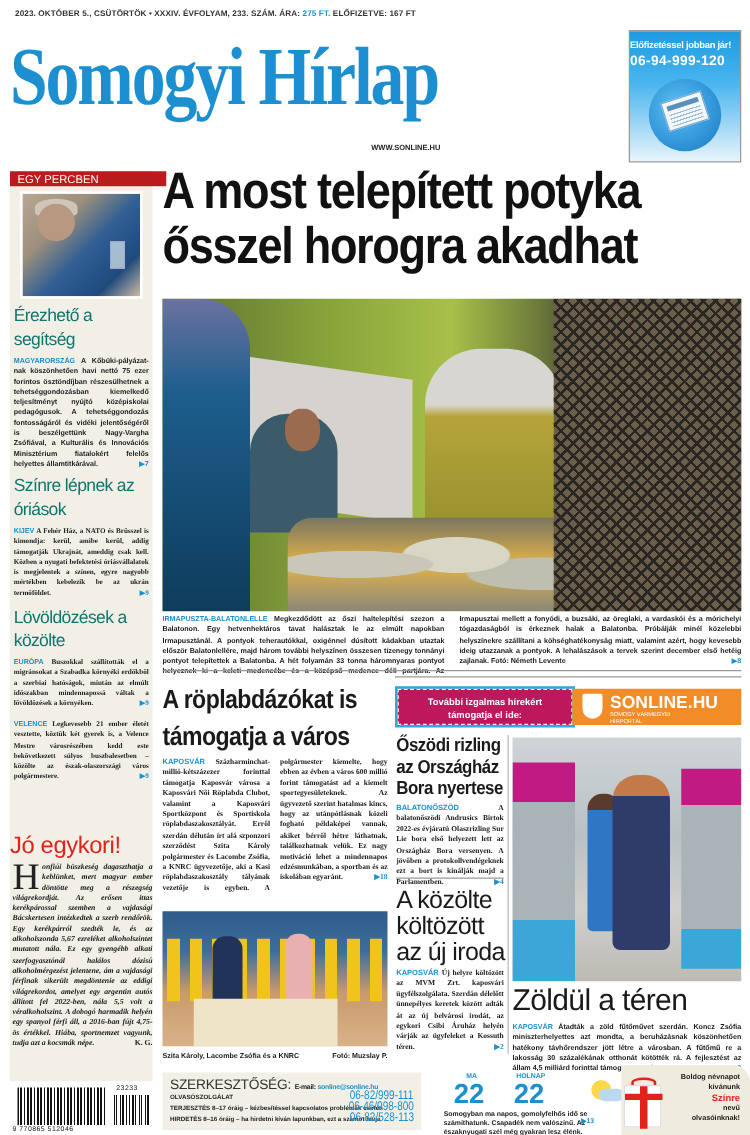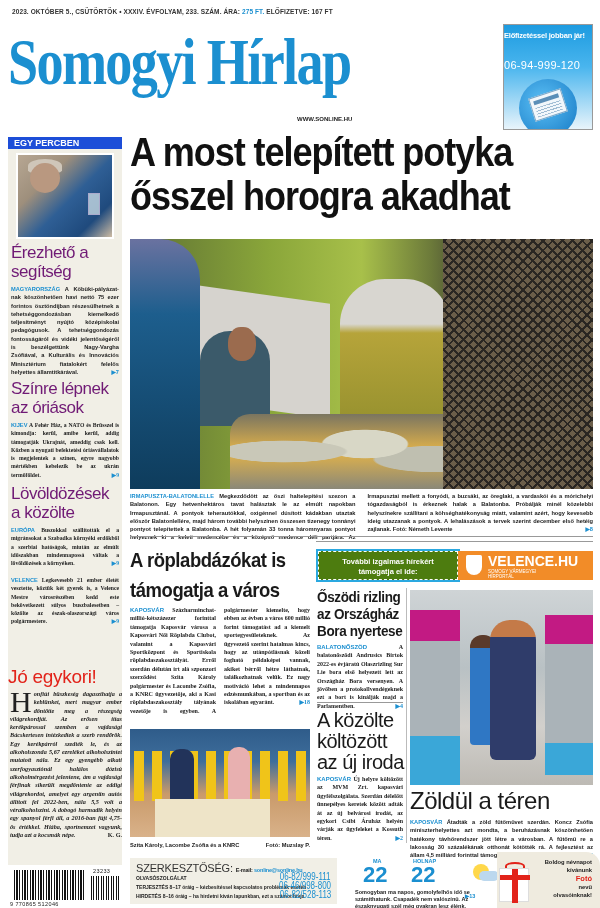--- a/index.html
+++ b/index.html
@@ -7,33 +7,33 @@
 .abs{position:absolute}
 .kicker{color:#1b8fd0;font-weight:bold;text-transform:uppercase}
 .arrow{color:#1b8fd0;font-weight:bold;float:right}
 
 #dateline{left:12px;top:8px;font-size:6.5px;font-weight:bold;color:#333;letter-spacing:0.1px}
 #dateline .hl{color:#1b8fd0}
 #masthead{left:8px;top:22px;font-family:"Liberation Serif",serif;font-weight:bold;font-size:66px;color:#1b8fd0;letter-spacing:-2px;line-height:80px;transform:scaleX(0.82);transform-origin:left top;white-space:nowrap}
 #weburl{left:297px;top:116px;font-size:6px;font-weight:bold;color:#222}
 #promo{left:503px;top:24px;width:90px;height:106px;border:1px solid #999;background:linear-gradient(180deg,#1d9be0 0%,#49b5ee 40%,#e8f4fb 100%);overflow:hidden}
 #promo .t1{color:#fff;font-size:7.5px;font-weight:bold;margin-top:6px;letter-spacing:-0.2px}
-#promo .t2{color:#fff;font-size:11px;font-weight:normal;margin-top:19px;letter-spacing:0.3px}
+#promo .t2{color:#fff;font-size:11px;font-weight:bold;margin-top:3px;letter-spacing:0.3px}
 #promo .bubble{width:58px;height:58px;border-radius:50%;background:radial-gradient(circle at 40% 40%,#5cc0f5,#1478c4);margin:8px auto 0;position:relative}
 #promo .paper{position:absolute;left:12px;top:14px;width:34px;height:24px;background:#f2f7fb;border:1px solid #7aa7c8;transform:rotate(-18deg)}
 #promo .paper:before{content:"";position:absolute;left:3px;top:3px;width:26px;height:4px;background:#5b8fb8}
 #promo .paper:after{content:"";position:absolute;left:3px;top:10px;width:26px;height:10px;background:repeating-linear-gradient(180deg,#9fbcd3 0 1px,transparent 1px 3px)}
 
 #leftcol{left:8px;top:137px;width:114px;height:728px;background:#f1efe6}
-#egy{left:8px;top:137px;width:114px;height:12px;background:#1d4ed8;color:#fff;font-weight:bold;font-size:9px;padding-left:6px;line-height:12px}
+#egy{left:8px;top:137px;width:125px;height:12px;background:#b91c1c;color:#fff;font-weight:normal;font-size:9px;padding-left:6px;line-height:12px}
 #egyphoto{left:16px;top:153px;width:98px;height:86px;border:2px solid #fff;background:linear-gradient(135deg,#b7a793 0%,#9e8f7c 30%,#2f5f95 55%,#1f4a7d 80%,#cdbba3 100%);overflow:hidden}
 #egyphoto .head{position:absolute;left:12px;top:8px;width:30px;height:30px;border-radius:50%;background:#b99880}
 #egyphoto .hair{position:absolute;left:10px;top:4px;width:34px;height:14px;border-radius:50% 50% 20% 20%;background:#cfc6b9}
 #egyphoto .glass{position:absolute;left:70px;top:38px;width:12px;height:22px;background:rgba(220,235,240,0.7);border:1px solid #aac}
-.lhead{font-size:17px;line-height:19px;letter-spacing:-0.5px;color:#701a75}
+.lhead{font-size:14px;line-height:19px;letter-spacing:-0.5px;color:#0f766e}
 .lbody{font-size:5.7px;line-height:8.3px;font-weight:bold;color:#222;text-align:justify}
 .lbody.serif{font-family:"Liberation Serif",serif;font-weight:bold}
 #jo{left:8px;top:666px;font-size:19px;color:#e2231a;letter-spacing:-0.3px}
 #jobody{left:10px;top:690px;width:112px;font-family:"Liberation Serif",serif;font-style:italic;font-weight:bold;font-size:6.2px;line-height:8.3px;text-align:justify}
 #jobody .drop{float:left;font-family:"Liberation Serif",serif;font-style:normal;font-weight:normal;font-size:30px;line-height:24px;margin-right:2px;color:#222}
 #barcode{left:14px;top:870px;width:70px;height:30px;background:repeating-linear-gradient(90deg,#111 0 1px,#fff 1px 2px,#111 2px 4px,#fff 4px 5px,#111 5px 6px,#fff 6px 8px)}
 #barcode2{left:91px;top:876px;width:29px;height:24px;background:repeating-linear-gradient(90deg,#111 0 1px,#fff 1px 2px,#111 2px 3px,#fff 3px 5px)}
 #bcnum{left:10px;top:901px;font-size:5.5px;letter-spacing:0.4px}
 #bcnum2{left:93px;top:868px;font-size:5.5px;letter-spacing:0.4px}
 
@@ -55,21 +55,21 @@
 #roplphoto{left:130px;top:729px;width:180px;height:108px;overflow:hidden;background:linear-gradient(180deg,#2f5c8a 0%,#3e6e9c 30%,#c99a6a 60%,#d9b28a 100%)}
 #roplphoto .players{position:absolute;left:0;top:22px;width:180px;height:50px;background:repeating-linear-gradient(90deg,transparent 0 4px,#f0c419 4px 14px,transparent 14px 18px)}
 #roplphoto .table{position:absolute;left:25px;top:70px;width:115px;height:38px;background:#eee4c8}
 #roplphoto .m1{position:absolute;left:40px;top:20px;width:24px;height:55px;background:#22335a;border-radius:10px 10px 0 0}
 #roplphoto .w1{position:absolute;left:98px;top:18px;width:22px;height:55px;background:#e8b0b0;border-radius:10px 10px 0 0}
 #roplcap{left:130px;top:842px;width:180px;font-size:5.7px;font-weight:bold}
 #roplcap .r{float:right}
 
 #rule2{left:316px;top:541px;width:277px;height:1px;background:#999}
 #sonline{left:318px;top:551px;width:275px;height:29px;display:flex}
-#sonline .l{width:140px;background:#4d7c0f;color:#fff;font-size:7.5px;font-weight:bold;text-align:center;padding-top:5px;line-height:10px;border:1px dashed #fff;outline:2px solid #2aa8e0}
+#sonline .l{width:140px;background:#be185d;color:#fff;font-size:7.5px;font-weight:bold;text-align:center;padding-top:5px;line-height:10px;border:1px dashed #fff;outline:2px solid #2aa8e0}
 #sonline .r{flex:1;background:#f28c28;color:#fff;padding-left:30px;position:relative}
 #sonline .r .big{font-size:14px;font-weight:bold;line-height:16px;margin-top:2px}
 #sonline .r .sm{font-size:4.5px;line-height:5px}
 #sonline .shield{position:absolute;left:8px;top:4px;width:16px;height:20px;background:#fff;border-radius:2px 2px 10px 10px}
 
 #oszodi{left:317px;top:588px;width:90px;font-size:15px;font-weight:bold;line-height:17px;letter-spacing:-0.4px;transform:scaleX(0.9);transform-origin:left top;white-space:nowrap}
 #oszbody{left:317px;top:643px;width:86px;font-family:"Liberation Serif",serif;font-weight:bold;font-size:6px;line-height:8.4px;text-align:justify}
 #oszbody .kicker{font-family:"Liberation Sans",sans-serif}
 #rule3{left:317px;top:702px;width:86px;height:1px;background:#999}
 #foter{left:317px;top:710px;width:90px;font-size:20px;line-height:21px;letter-spacing:-0.5px}
@@ -183,21 +183,21 @@
 <div id="roplcap" class="abs"><span>Szita Károly, Lacombe Zsófia és a KNRC</span><span class="r">Fotó: Muzslay P.</span></div>
 
 <div id="rule2" class="abs"></div>
 <div id="sonline" class="abs">
   <div class="l">
       <div>További izgalmas hírekért</div>
       <div>támogatja el ide:</div>
     </div>
   <div class="r">
       <div class="shield"></div>
-      <div class="big">VELENCE.HU</div>
+      <div class="big">SONLINE.HU</div>
       <div class="sm">SOMOGY VÁRMEGYEI</div>
       <div class="sm">HÍRPORTÁL</div>
     </div>
 </div>
 
 <div id="oszodi" class="abs" style="white-space:normal;width:100px">Őszödi rizling az Országház Bora nyertese</div>
 <div id="oszbody" class="abs"><span class="kicker">BALATONŐSZÖD</span><span> A balatonőszödi Andrusics Birtok 2022-es évjáratú Olaszrizling Sur Lie bora első helyezett lett az Országház Bora versenyen. A jövőben a protokollvendégeknek ezt a bort is kínálják majd a Parlamentben.</span> <span class="arrow">▶4</span></div>
 <div id="rule3" class="abs"></div>
 <div id="foter" class="abs">A közölte költözött az új iroda</div>
 <div id="foterbody" class="abs"><span class="kicker">KAPOSVÁR</span><span> Új helyre költözött az MVM Zrt. kaposvári ügyfélszolgálata. Szerdán délelőtt ünnepélyes keretek között adták át az új belvárosi irodát, az egykori Csibi Áruház helyén várják az ügyfeleket a Kossuth téren.</span> <span class="arrow">▶2</span></div>
@@ -226,18 +226,18 @@
   <div class="num" style="left:56px;top:7px">22</div>
   <div class="sun"></div>
   <div class="cloud"></div>
   <div class="txt">Somogyban ma napos, gomolyfelhős idő se számíthatunk. Csapadék nem valószínű. Az északnyugati szél még gyakran lesz élénk.</div>
 </div>
 <div id="wxarrow" class="abs">▶13</div>
 
 <div id="nevnap" class="abs">
   <div>Boldog névnapot</div>
   <div>kívánunk</div>
-  <div class="name">Fotó</div>
+  <div class="name">Színre</div>
   <div>nevű</div>
   <div>olvasóinknak!</div>
 </div>
 <div id="bow" class="abs"></div>
 <div id="gift" class="abs"></div>
 
 </body></html>

